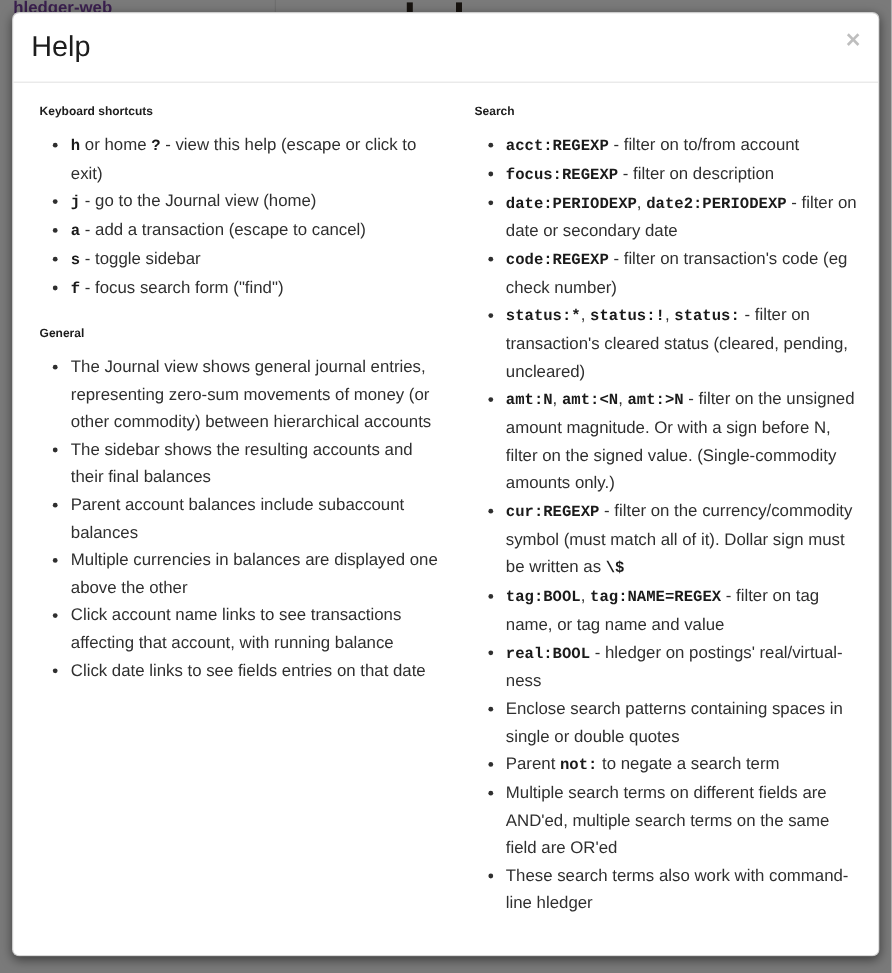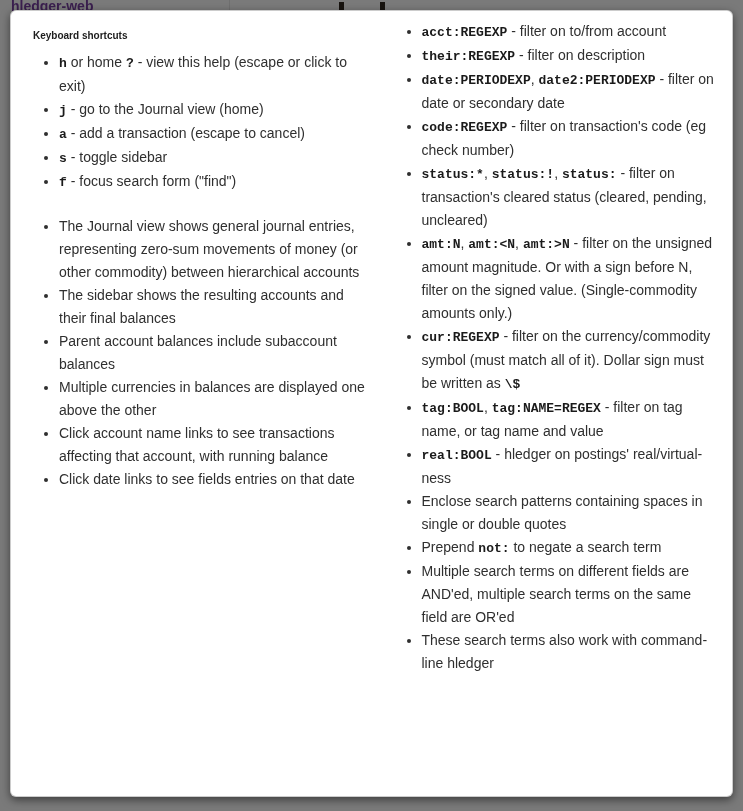--- a/index.html
+++ b/index.html
@@ -98,50 +98,56 @@
 <body>
 
 <div class="backdrop-strip">
   <a class="backdrop-brand" href="#">hledger-web</a>
   <div class="backdrop-divider"></div>
   <div class="bg-glyph g1"></div>
   <div class="bg-glyph g2"></div>
 </div>
 
 <div class="modal">
+  <div class="modal-header">
+    <h1 class="modal-title">Help</h1>
+    <button class="close-btn">×</button>
+  </div>
   <div class="modal-body">
     <div class="col left">
         <div class="section-heading">Keyboard shortcuts</div>
         <ul class="help-list">
           <li><span class="code">h</span><span> or home </span><span class="code">?</span><span> - view this help (escape or click to exit)</span></li>
           <li><span class="code">j</span><span> - go to the Journal view (home)</span></li>
           <li><span class="code">a</span><span> - add a transaction (escape to cancel)</span></li>
           <li><span class="code">s</span><span> - toggle sidebar</span></li>
           <li><span class="code">f</span><span> - focus search form ("find")</span></li>
         </ul>
+        <div class="section-heading">General</div>
         <ul class="help-list">
           <li><span>The Journal view shows general journal entries, representing zero-sum movements of money (or other commodity) between hierarchical accounts</span></li>
           <li><span>The sidebar shows the resulting accounts and their final balances</span></li>
           <li><span>Parent account balances include subaccount balances</span></li>
           <li><span>Multiple currencies in balances are displayed one above the other</span></li>
           <li><span>Click account name links to see transactions affecting that account, with running balance</span></li>
           <li><span>Click date links to see fields entries on that date</span></li>
         </ul>
       </div>
     <div class="col right">
+        <div class="section-heading">Search</div>
         <ul class="help-list">
           <li><span class="code">acct:REGEXP</span><span> - filter on to/from account</span></li>
-          <li><span class="code">their:REGEXP</span><span> - filter on description</span></li>
+          <li><span class="code">focus:REGEXP</span><span> - filter on description</span></li>
           <li><span class="code">date:PERIODEXP</span><span>, </span><span class="code">date2:PERIODEXP</span><span> - filter on date or secondary date</span></li>
           <li><span class="code">code:REGEXP</span><span> - filter on transaction's code (eg check number)</span></li>
           <li><span class="code">status:*</span><span>, </span><span class="code">status:!</span><span>, </span><span class="code">status:</span><span> - filter on transaction's cleared status (cleared, pending, uncleared)</span></li>
           <li><span class="code">amt:N</span><span>, </span><span class="code">amt:&lt;N</span><span>, </span><span class="code">amt:&gt;N</span><span> - filter on the unsigned amount magnitude. Or with a sign before N, filter on the signed value. (Single-commodity amounts only.)</span></li>
           <li><span class="code">cur:REGEXP</span><span> - filter on the currency/commodity symbol (must match all of it). Dollar sign must be written as </span><span class="code">\$</span></li>
           <li><span class="code">tag:BOOL</span><span>, </span><span class="code">tag:NAME=REGEX</span><span> - filter on tag name, or tag name and value</span></li>
           <li><span class="code">real:BOOL</span><span> - hledger on postings' real/virtual-ness</span></li>
           <li><span>Enclose search patterns containing spaces in single or double quotes</span></li>
-          <li><span>Prepend </span><span class="code">not:</span><span> to negate a search term</span></li>
+          <li><span>Parent </span><span class="code">not:</span><span> to negate a search term</span></li>
           <li><span>Multiple search terms on different fields are AND'ed, multiple search terms on the same field are OR'ed</span></li>
           <li><span>These search terms also work with command-line hledger</span></li>
         </ul>
       </div>
   </div>
 </div>
 
 </body></html>

